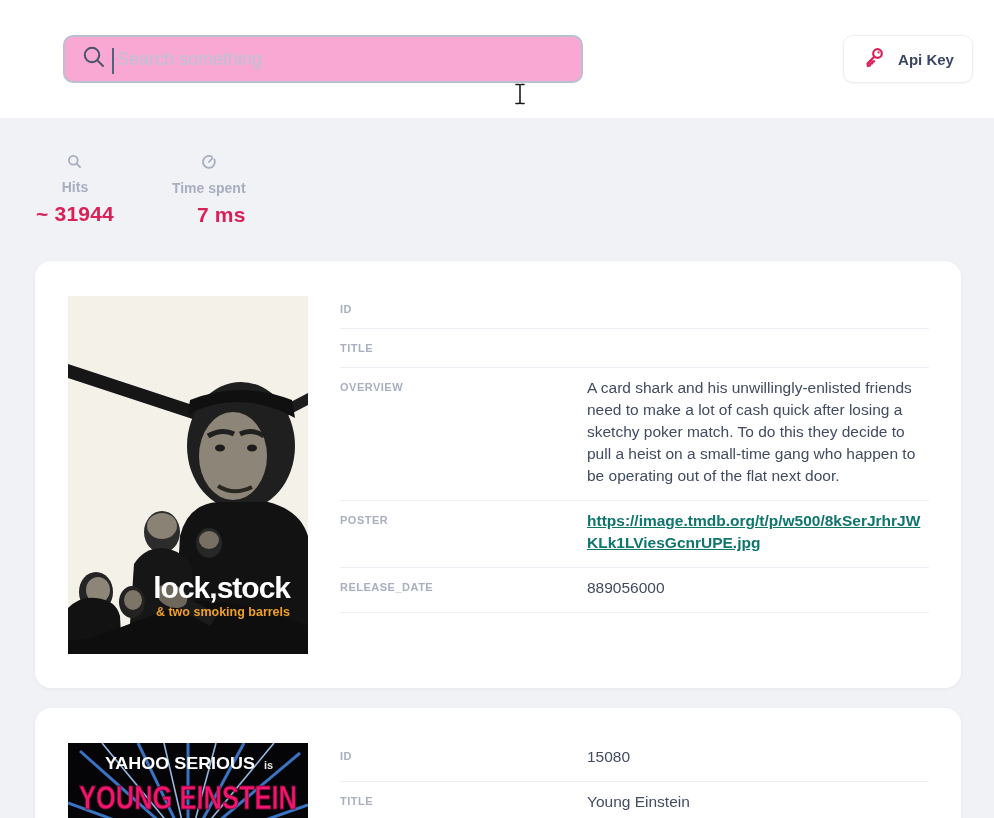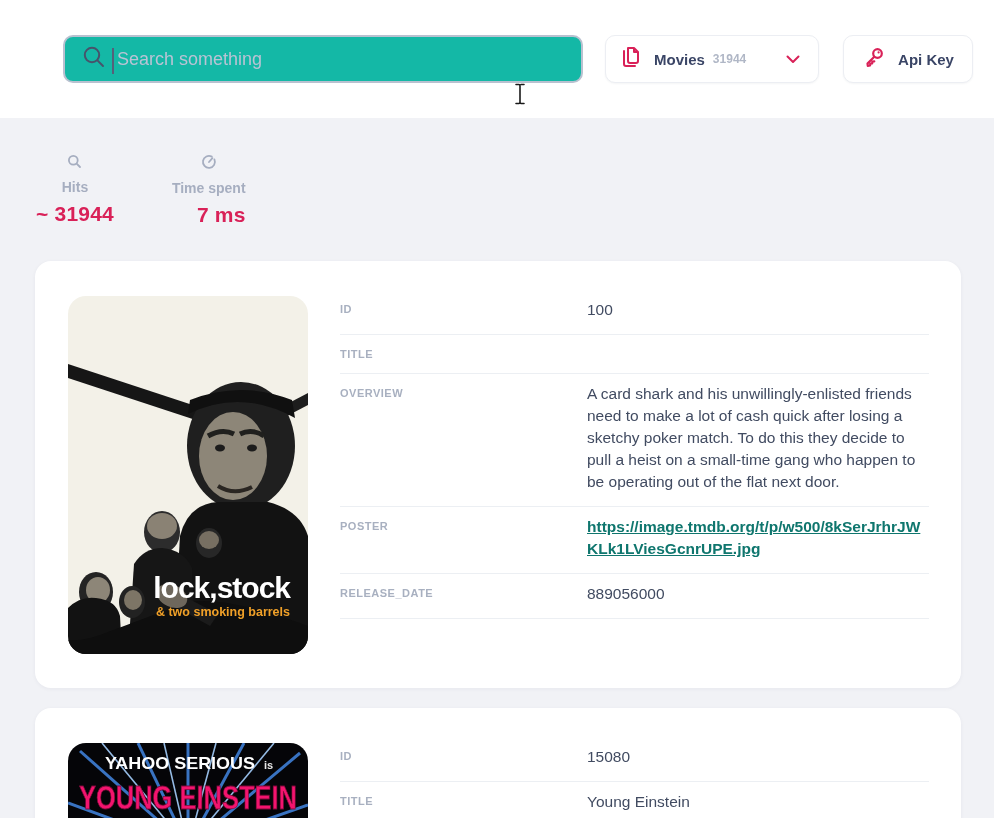--- a/index.html
+++ b/index.html
@@ -2,21 +2,21 @@
 <html><head>
 <meta charset="utf-8">
 <style>
   * { margin:0; padding:0; box-sizing:border-box; }
   html,body { width:994px; height:818px; overflow:hidden; background:#f1f2f6;
     font-family:"Liberation Sans", sans-serif; }
 
   
   .header { position:relative; width:994px; height:118px; background:#ffffff; }
   .search-box { position:absolute; left:63px; top:35px; width:520px; height:48px;
-    border:2px solid #b9c1d0; border-radius:10px; background:#14b8a6;
+    border:2px solid #b9c1d0; border-radius:10px; background:#f9a8d4;
     display:flex; align-items:center; }
   .search-box .mag { margin-left:16px; flex:0 0 auto; }
   .search-input { border:none; outline:none; flex:1; height:100%; margin-left:10px;
     font-size:18px; color:#3f4961; font-family:"Liberation Sans", sans-serif; background:transparent; }
   .search-input::placeholder { color:#b9c3d4; }
   .fake-caret { position:absolute; left:47px; top:11px; width:1.5px; height:26px; background:#55607a; }
   .ibeam { position:absolute; left:449px; top:46px; }
 
   .hdr-btn { position:absolute; top:35px; height:48px; background:#fff;
     border:1px solid #eceef3; border-radius:10px; box-shadow:0 1px 2px rgba(40,50,80,.05);
@@ -30,21 +30,21 @@
   
   .stats { display:flex; gap:58px; padding:36px 0 0 36px; }
   .stat .stat-head { display:flex; align-items:center; gap:7px;
     font-size:14px; font-weight:700; color:#a6aec0;flex-direction:column; }
   .stat .stat-value { margin-top:7px; font-size:21px; font-weight:700; color:#d92158; letter-spacing:.2px;text-align:right; }
 
   
   .results { margin:34px 33px 0 35px; }
   .card { background:#fff; border-radius:16px; box-shadow:0 1px 4px rgba(35,45,75,.05);
     padding:35px 32px 34px 33px; display:flex; align-items:flex-start; margin-bottom:20px; }
-  .poster { width:240px; flex:0 0 240px; border-radius:18px; overflow:hidden; }
+  .poster { width:240px; flex:0 0 240px; border-radius:0; overflow:hidden; }
   .poster svg { display:block; }
   .fields { flex:1; margin-left:32px; min-width:0; }
   .frow { display:flex; align-items:flex-start; padding:9px 0 13px; border-bottom:1px solid #eceff3;gap:47px; }
   .frow:first-child { padding-top:3px; }
   .flabel { flex:0 0 200px; font-size:11px; font-weight:700; letter-spacing:.5px;
     color:#a8b0c0; text-transform:uppercase; padding-top:4px; }
   .fvalue { flex:1; font-size:15.5px; color:#414b61; line-height:22px; min-width:0; }
   .fvalue a { color:#0f766e; text-decoration:underline; font-weight:600; word-break:break-all; }
 
   .card-2 { height:400px; overflow:hidden; align-items:flex-start; }
@@ -63,36 +63,20 @@
     </span>
     <div class="fake-caret"></div>
     <input class="search-input" type="text" placeholder="Search something" style="">
     <span class="ibeam">
       <svg width="12" height="22" viewBox="0 0 12 22">
         <path d="M2 1.5 H5 M7 1.5 H10 M5 1.5 Q6 1.5 6 3 V19 Q6 20.5 5 20.5 M7 20.5 Q6 20.5 6 19 M2 20.5 H5 M7 20.5 H10" stroke="#1a1a1a" stroke-width="1.6" fill="none" stroke-linecap="round"></path>
       </svg>
     </span>
   </div>
 
-  <div class="hdr-btn btn-movies">
-    <span>
-      <svg width="22" height="24" viewBox="0 0 22 24" fill="none">
-        <path d="M4 6 V19 Q4 21 6 21 H15" stroke="#d92158" stroke-width="2" stroke-linecap="round"></path>
-        <path d="M8 3 H14 L18 7 V16 Q18 18 16 18 H10 Q8 18 8 16 Z" fill="#fff" stroke="#d92158" stroke-width="2" stroke-linejoin="round"></path>
-        <path d="M14 3 V7 H18" stroke="#d92158" stroke-width="2" stroke-linejoin="round" fill="none"></path>
-      </svg>
-    </span>
-    <span class="btn-label">Movies</span>
-    <span class="btn-count">31944</span>
-    <span class="btn-chevron">
-      <svg width="14" height="9" viewBox="0 0 14 9" fill="none">
-        <path d="M1.5 1.5 L7 7 L12.5 1.5" stroke="#d92158" stroke-width="2" stroke-linecap="round" stroke-linejoin="round"></path>
-      </svg>
-    </span>
-  </div>
 
   <div class="hdr-btn btn-apikey">
     <span>
       <svg width="24" height="24" viewBox="0 0 24 24" fill="none">
         <circle cx="15.5" cy="8.5" r="4.3" stroke="#d92158" stroke-width="2.2"></circle>
         <circle cx="16.6" cy="7.4" r="1.1" fill="#d92158"></circle>
         <path d="M12.3 11.7 L5.5 18.5 L5.8 20.8 L8.1 20.5 L8.3 18.6 L10.2 18.4 L10.4 16.5 L12.3 16.3" stroke="#d92158" stroke-width="2.2" stroke-linecap="round" stroke-linejoin="round" fill="none"></path>
       </svg>
     </span>
     <span class="btn-label">Api Key</span>
@@ -163,21 +147,20 @@
         <path d="M150 318 L96 290 L88 300 L142 330 Z" fill="#1b1b1b"></path>
         <ellipse cx="104" cy="300" rx="16" ry="11" fill="#6e675c" transform="rotate(24 104 300)"></ellipse>
 
         <text x="222" y="302" text-anchor="end" font-family="Liberation Sans, sans-serif" font-size="30" font-weight="bold" fill="#ffffff" letter-spacing="-1">lock,stock</text>
         <text x="222" y="320" text-anchor="end" font-family="Liberation Sans, sans-serif" font-size="12.5" font-weight="bold" fill="#f0a028">&amp; two smoking barrels</text>
       </svg>
     </div>
     <div class="fields">
       <div class="frow">
         <div class="flabel">ID</div>
-        <div class="fvalue">100</div>
       </div>
       <div class="frow">
         <div class="flabel">TITLE</div>
       </div>
       <div class="frow">
         <div class="flabel">OVERVIEW</div>
         <div class="fvalue">A card shark and his unwillingly-enlisted friends need to make a lot of cash quick after losing a sketchy poker match. To do this they decide to pull a heist on a small-time gang who happen to be operating out of the flat next door.</div>
       </div>
       <div class="frow">
         <div class="flabel">POSTER</div>

